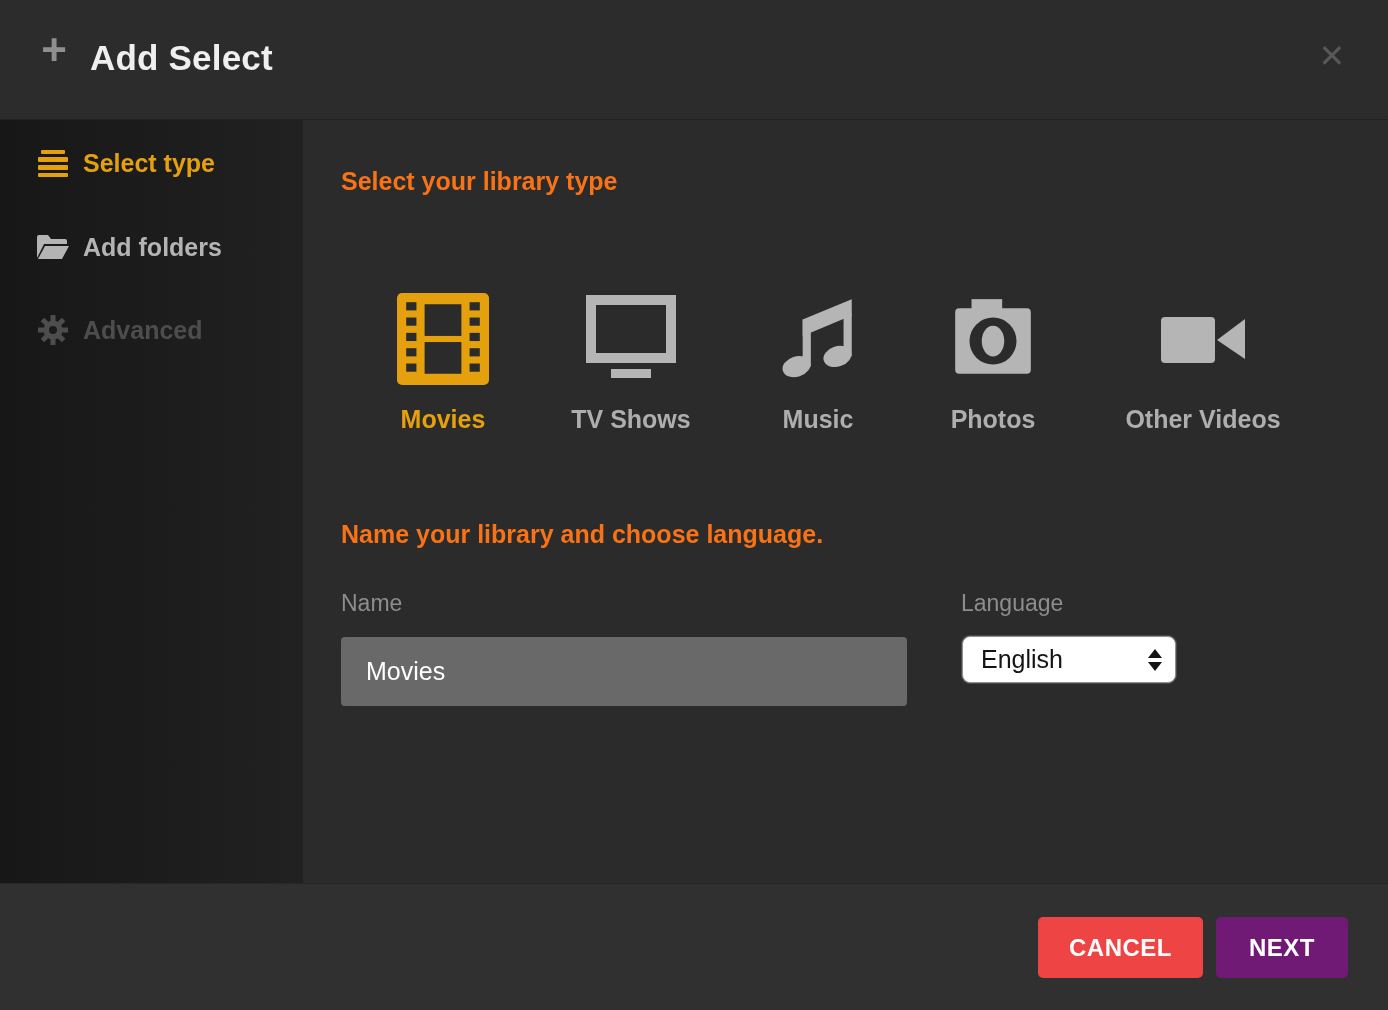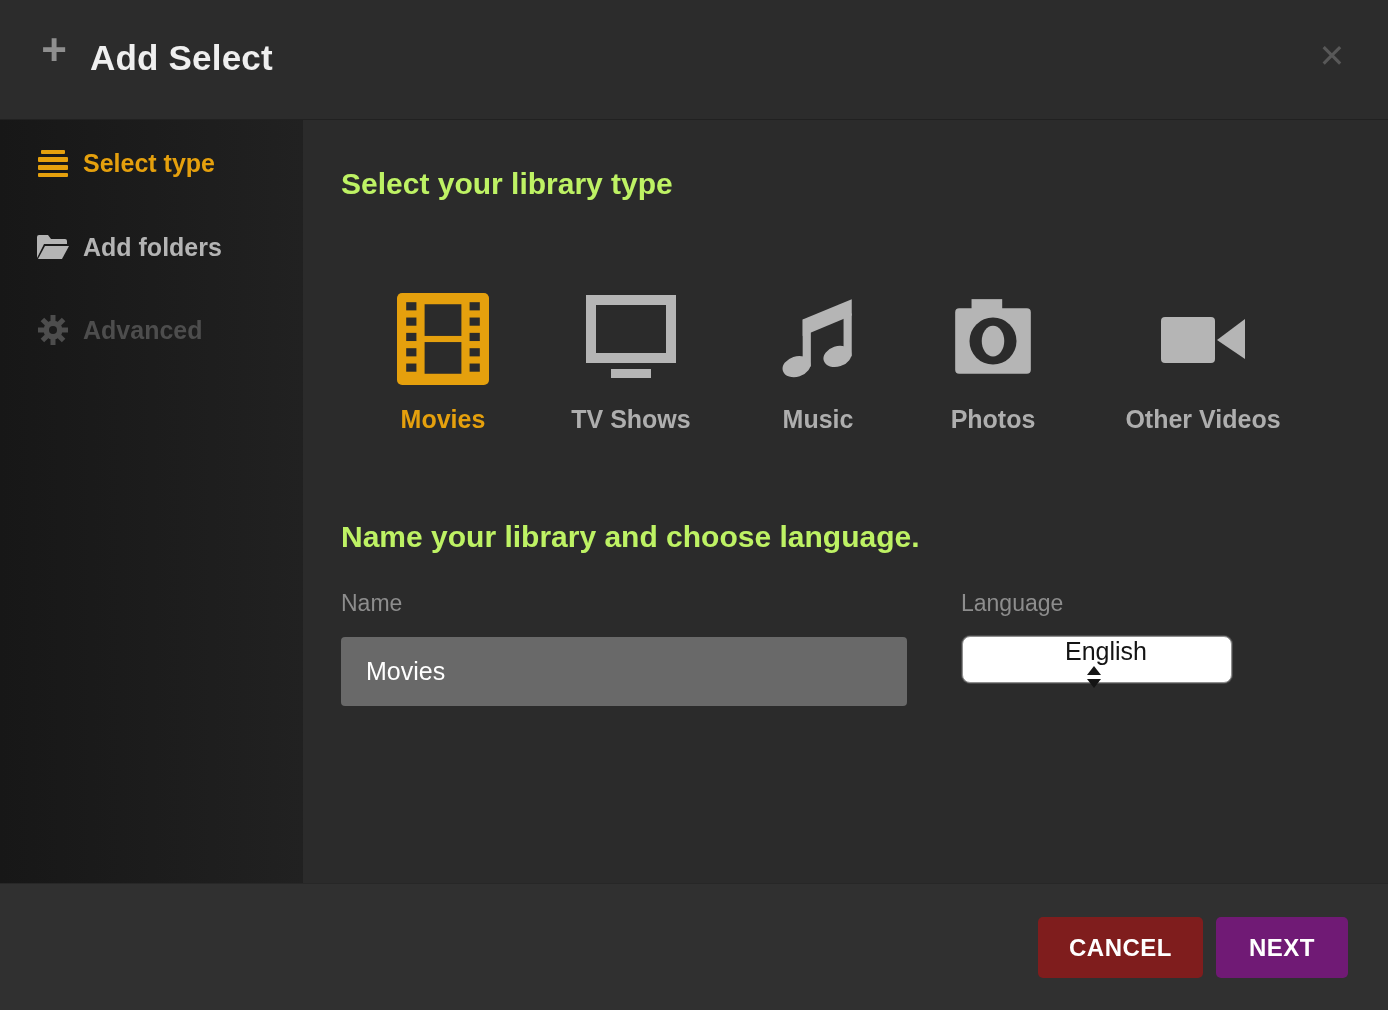--- a/index.html
+++ b/index.html
@@ -39,21 +39,21 @@
     position:absolute; left:36px; height:50px; display:flex; align-items:center; gap:13px;
     font-size:25px; font-weight:700; cursor:pointer; white-space:nowrap;
   }
   .side-item .si-icon { width:34px; height:30px; display:flex; align-items:center; justify-content:center; }
   .side-item.active   { color:#e5a00d; }
   .side-item.default  { color:#b4b4b4; }
   .side-item.disabled { color:#4d4d4d; cursor:default; }
 
   
   .main { position:absolute; top:120px; left:303px; width:1085px; height:763px; background:#2b2b2b; }
-  .section-heading { position:absolute; font-size:30px; font-weight:700; color:#bef264; }
+  .section-heading { position:absolute; font-size:25px; font-weight:700; color:#f97316; }
   .h-type { left:38px; top:47px; }
   .h-name { left:38px; top:400px; }
 
   .type-option {
     position:absolute; top:173px; width:170px; text-align:center; cursor:pointer;
   }
   .type-icon { height:92px; display:flex; align-items:center; justify-content:center; }
   .type-label { margin-top:20px; font-size:25px; font-weight:700; color:#aeaeae; }
   .type-option.selected .type-label { color:#e5a00d; }
 
@@ -62,42 +62,41 @@
   .l-lang { left:658px; top:470px; }
 
   .name-input {
     position:absolute; left:38px; top:517px; width:566px; height:69px;
     background:#696969; border:none; border-radius:4px;
     color:#ffffff; font-size:25px; font-family:"Liberation Sans","DejaVu Sans",sans-serif;
     padding:0 25px; outline:none;
   }
 
   .fake-select {
-    position:absolute; left:659px; top:516px; width:270px; height:47px;
+    position:absolute; left:659px; top:516px; width:214px; height:47px;
     background:#ffffff; border:1px solid #8f8f8f; border-radius:8px;
     display:flex; align-items:center; cursor:pointer;
     box-shadow:0 0 0 1px rgba(255,255,255,.15);
-    flex-direction:column;
   }
   .fake-select .sel-text { flex:1; padding-left:18px; font-size:25px; color:#141414; }
   .spinner { width:34px; display:flex; flex-direction:column; align-items:center; gap:4px; padding-right:6px; }
   .spinner .up    { width:0; height:0; border-left:7px solid transparent; border-right:7px solid transparent; border-bottom:9px solid #141414; }
   .spinner .down  { width:0; height:0; border-left:7px solid transparent; border-right:7px solid transparent; border-top:9px solid #141414; }
 
   
   .footer {
     position:absolute; left:0; bottom:0; width:100%; height:127px;
     background:#303030; border-top:1px solid #272727;
   }
   .btn {
     position:absolute; top:33px; height:61px; border:none; border-radius:5px;
     font-family:"Liberation Sans","DejaVu Sans",sans-serif;
     font-size:24px; font-weight:700; color:#ffffff; letter-spacing:.5px; cursor:pointer;
   }
-  .btn-cancel { right:185px; width:165px; background:#7f1d1d; }
+  .btn-cancel { right:185px; width:165px; background:#ef4444; }
   .btn-next   { right:40px;  width:132px; background:#701a75; }
 </style>
 </head>
 <body>
 
 <div class="dialog">
 
   <div class="header">
     <div class="plus-icon">+</div>
     <div class="dialog-title">Add Select</div>

